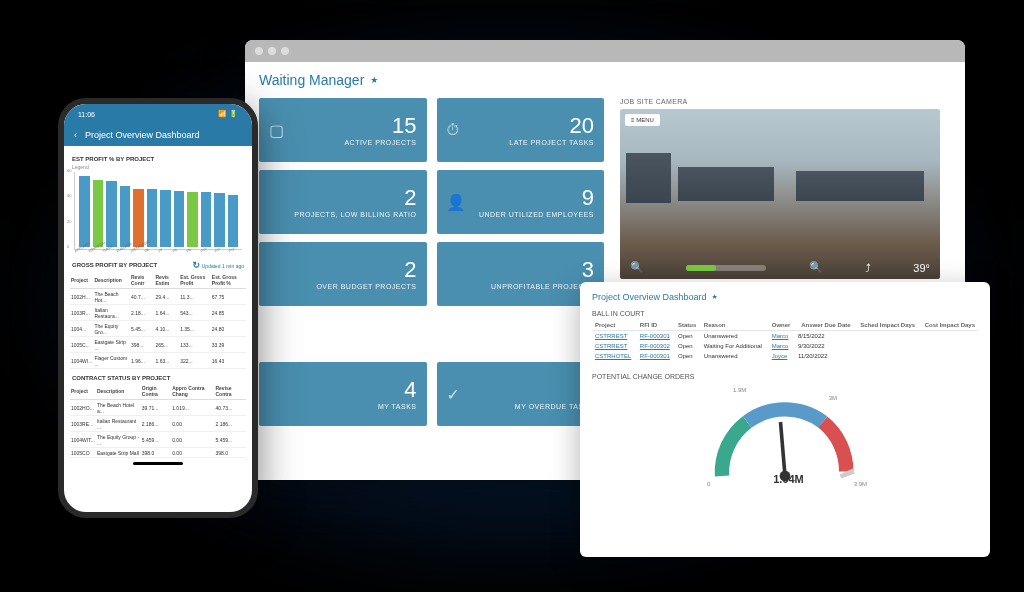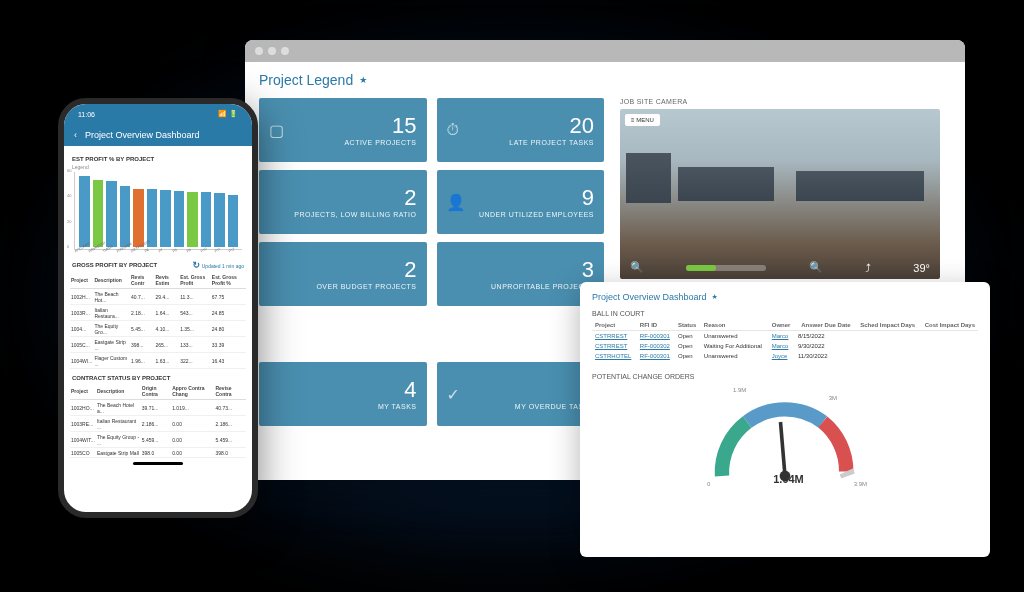--- a/index.html
+++ b/index.html
@@ -78,21 +78,21 @@
 <div class="glow"></div>
 
 <div class="browser">
   <div class="browser-bar">
     <div class="browser-dot"></div>
     <div class="browser-dot"></div>
     <div class="browser-dot"></div>
   </div>
   <div class="browser-body">
     <div class="pm-title">
-      <span>Project Legend</span>
+      <span>Waiting Manager</span>
       <span class="star">★</span>
     </div>
     <div class="pm-grid">
       <div class="pm-cards" id="pm-cards">
           <div class="card">
             <span class="card-icon">▢</span>
     <div class="card-content">
               <div class="card-num">15</div>
     <div class="card-label">ACTIVE PROJECTS</div>
             </div>

